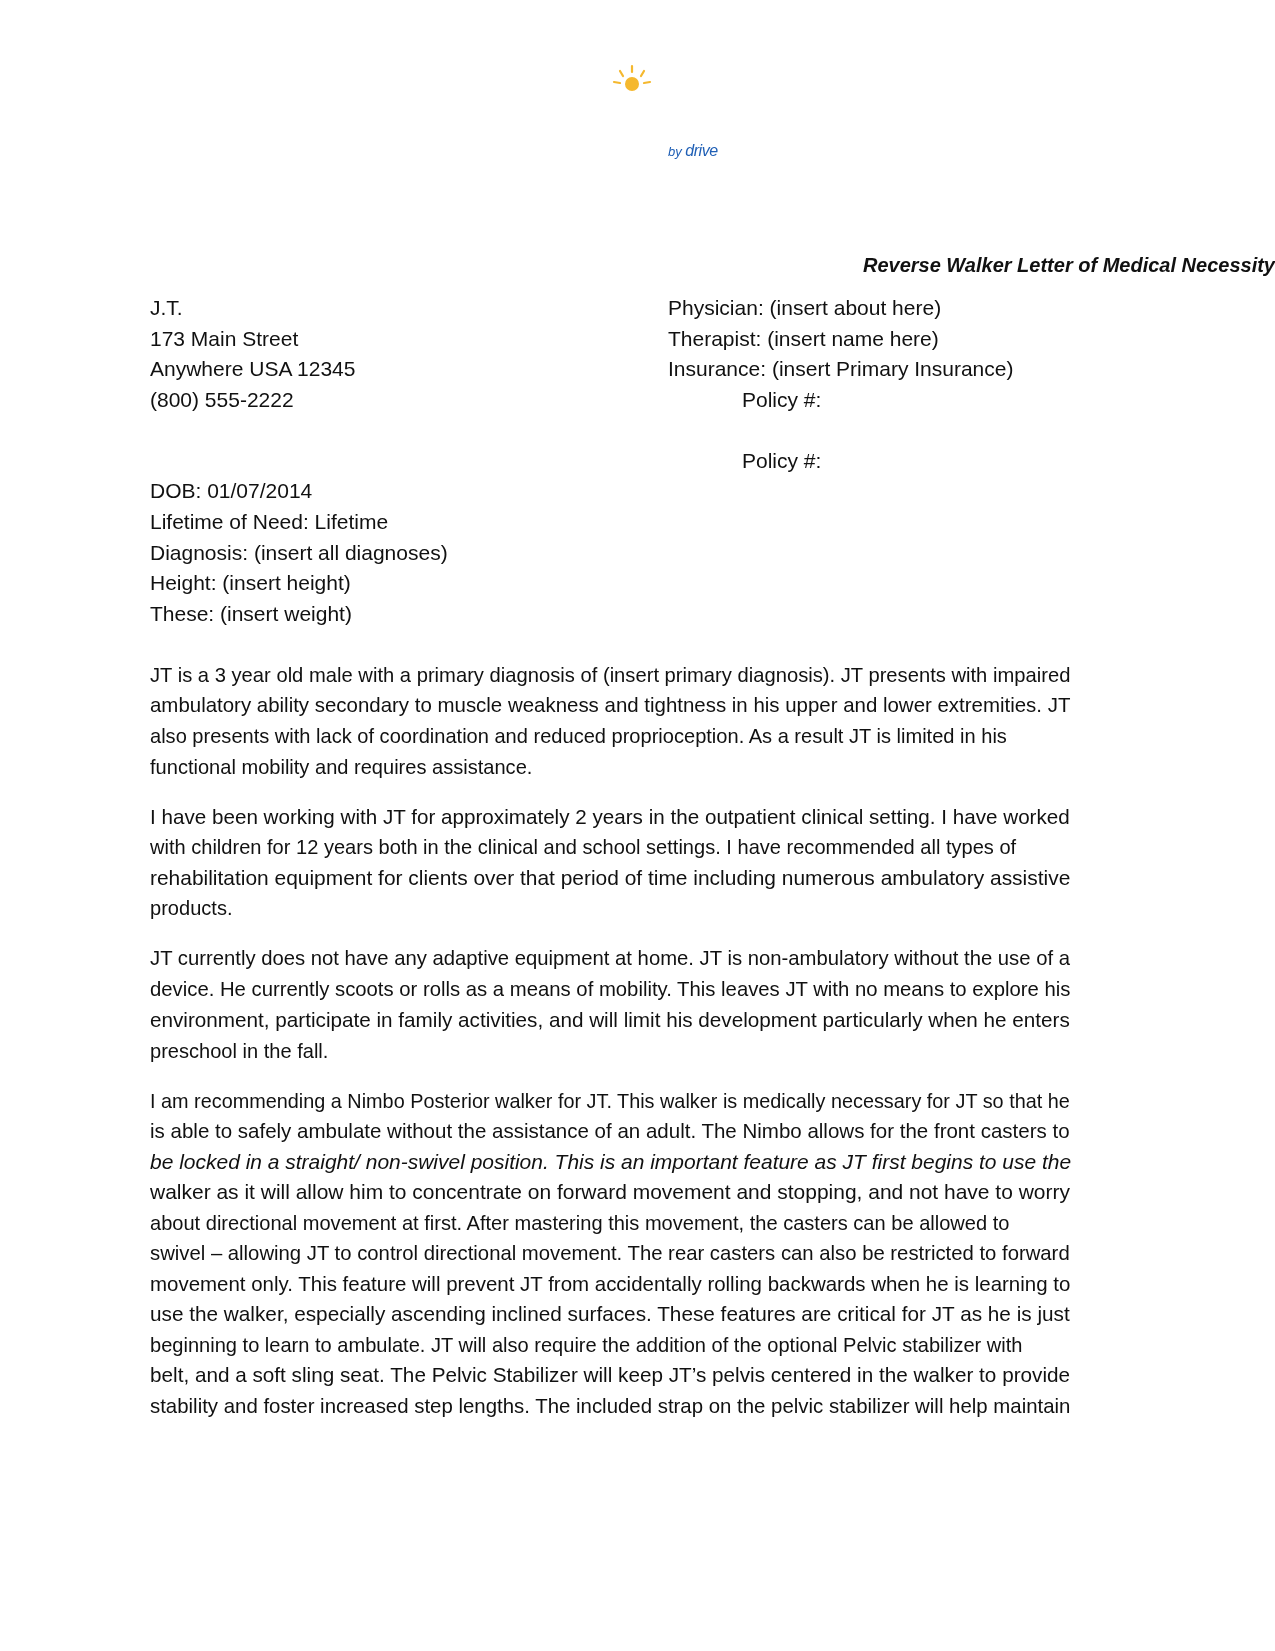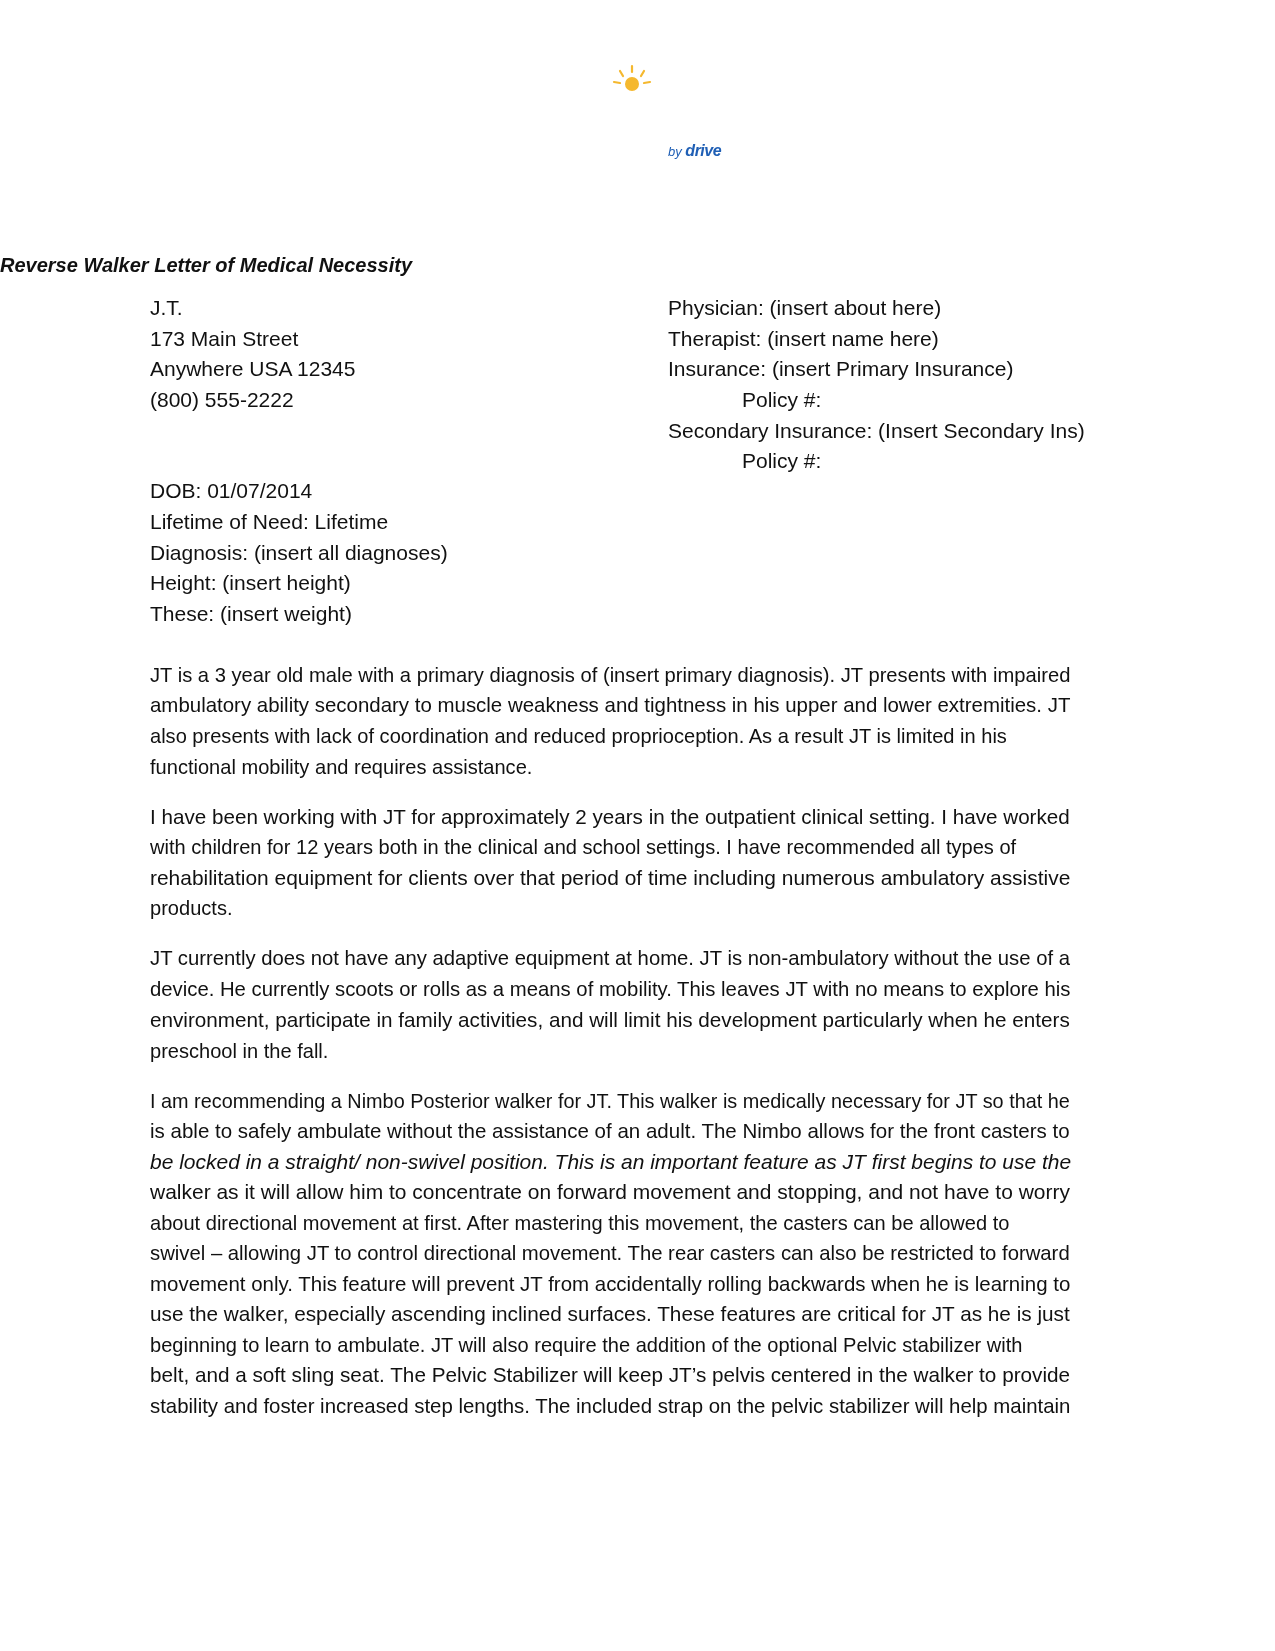--- a/index.html
+++ b/index.html
@@ -7,25 +7,25 @@
          font-family: "Liberation Sans", sans-serif; color: #111; }
   .page { position: absolute; left: 0; top: 0; width: 1275px; height: 1651px; background: #fff; }
 
   
   .logo { position: absolute; left: 508px; top: 62px; width: 230px; height: 110px; }
   .logo-word { position: absolute; left: 0; top: 18px; font-family: "DejaVu Sans", sans-serif;
                font-weight: bold; font-size: 62px; letter-spacing: -2px; line-height: 1; white-space: nowrap; }
   .logo-word span { display: inline-block; }
   .logo-by { position: absolute; left: 160px; top: 80px; font-size: 13px; white-space: nowrap; color: #1f5fb5; }
   .logo-by .by { font-style: italic; margin-top: 8px; }
-  .logo-by .drive { font-weight: bold; font-style: italic; font-size: 16px; letter-spacing: -0.5px; }
+  .logo-by .drive { font-weight: normal; font-style: italic; font-size: 16px; letter-spacing: -0.5px; }
   .sun { position: absolute; left: 104px; top: 0px; width: 40px; height: 40px; }
 
   
-  .title { position: absolute; left: 0; width: 1275px; top: 254px; text-align: left;
+  .title { position: absolute; left: 0; width: 1275px; top: 254px; text-align: right;
            font-weight: bold; font-style: italic; font-size: 20px; }
 
   
   .line { position: absolute; white-space: nowrap; font-size: 21px; line-height: 24px;
           transform-origin: 0 0; }
   .col-left { left: 150px; }
   .col-right { left: 668px; }
   .col-indent { left: 742px; }
   .body-line { left: 150px; transform: scaleX(0.955); }
 </style>
@@ -55,21 +55,20 @@
 
   <div class="line col-left" style="top:296px">J.T.</div>
   <div class="line col-left" style="top:327px">173 Main Street</div>
   <div class="line col-left" style="top:357px">Anywhere USA 12345</div>
   <div class="line col-left" style="top:388px">(800) 555-2222</div>
 
   <div class="line col-right" style="top:296px">Physician: (insert about here)</div>
   <div class="line col-right" style="top:327px">Therapist: (insert name here)</div>
   <div class="line col-right" style="top:357px">Insurance: (insert Primary Insurance)</div>
   <div class="line col-indent" style="top:388px">Policy #:</div>
-  <div class="line col-right" style="top:419px">Secondary Insurance: (Insert Secondary Ins)</div>
   <div class="line col-indent" style="top:449px">Policy #:</div>
 
   <div class="line col-left" style="top:479px">DOB: 01/07/2014</div>
   <div class="line col-left" style="top:510px">Lifetime of Need: Lifetime</div>
   <div class="line col-left" style="top:541px">Diagnosis: (insert all diagnoses)</div>
   <div class="line col-left" style="top:571px">Height: (insert height)</div>
   <div class="line col-left" style="top:602px">These: (insert weight)</div>
 
   <div>
     <div class="line body-line" style="top: 663px; transform: scaleX(0.9613);">JT is a 3 year old male with a primary diagnosis of (insert primary diagnosis).  JT presents with impaired</div>

